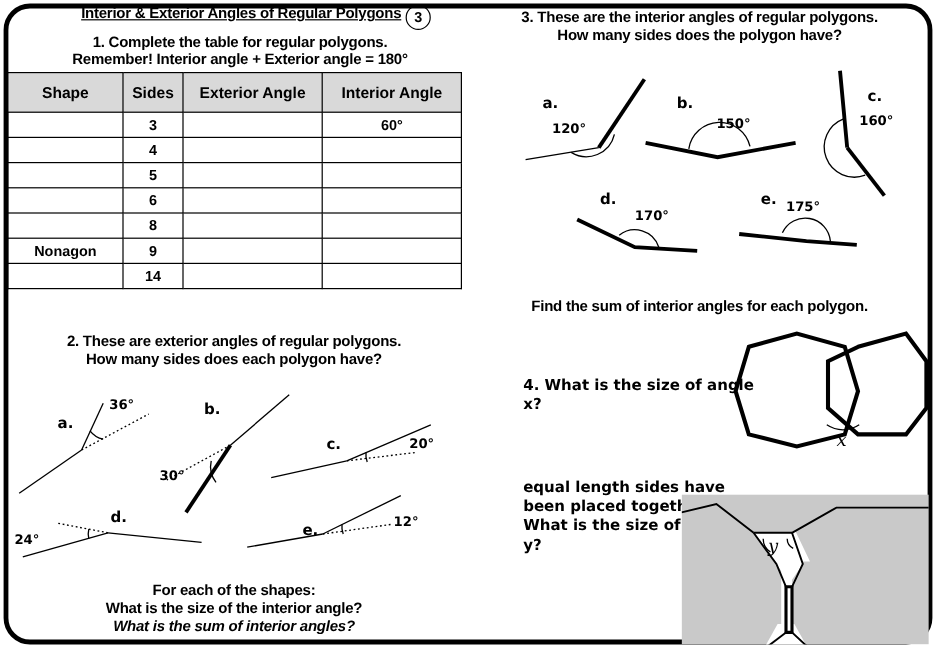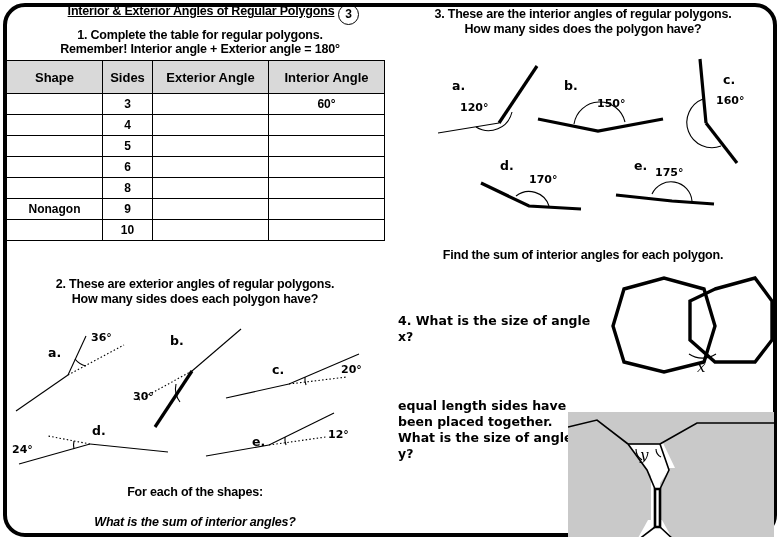--- a/index.html
+++ b/index.html
@@ -37,21 +37,21 @@
   #q3l2{left:400px;top:22px;width:366px;}
   #q3foot{left:400px;top:248px;width:366px;}
   #q2l1{left:8px;top:277px;width:374px;}
   #q2l2{left:8px;top:292px;width:374px;}
   #q2f1{left:8px;top:485px;width:374px;}
   #q2f2{left:8px;top:500px;width:374px;}
   #q2f3{left:8px;top:515px;width:374px;font-style:italic;}
 
   
   .prose{font-family:"DejaVu Sans",sans-serif;font-weight:bold;font-size:12.5px;
-         line-height:16px;}
+         line-height:16px;margin-left:38px;}
   #q4t{left:398px;top:313px;width:200px;}
   #q5t{left:398px;top:398px;width:186px;}
 
   .lbl{position:absolute;font-size:11px;font-weight:bold;
        font-family:"DejaVu Sans",sans-serif;}
   .alpha{position:absolute;font-size:12.5px;font-weight:bold;
          font-family:"DejaVu Sans",sans-serif;}
   .italic{font-style:italic;font-family:"DejaVu Serif",serif;font-size:15px;}
 
   svg{position:absolute;overflow:visible;}
@@ -121,21 +121,21 @@
           <td></td>
         </tr>
         <tr>
           <td>Nonagon</td>
           <td>9</td>
           <td></td>
           <td></td>
         </tr>
         <tr>
           <td></td>
-          <td>10</td>
+          <td>14</td>
           <td></td>
           <td></td>
         </tr>
       </tbody>
   </table>
 
   <div id="q3l1" class="abs hd ctr">3. These are the interior angles of regular polygons.</div>
   <div id="q3l2" class="abs hd ctr">How many sides does the polygon have?</div>
 
   <div class="alpha" style="left:452px;top:78px;">a.</div>
@@ -219,20 +219,21 @@
   <div class="alpha" style="left:252px;top:434px;">e.</div>
   <div class="lbl" style="left:328px;top:428px;">12°</div>
   <svg style="left:0;top:0;" width="780" height="540">
     <path class="thin" d="M206,456 L269,445"></path>
     <path class="thin" d="M269,445 L334,413"></path>
     <path class="dot" d="M269,445 L326,437"></path>
     <path class="arc" d="M285,437 A17,17 0 0 0 286,445"></path>
   </svg>
 
   <div id="q2f1" class="abs hd ctr">For each of the shapes:</div>
+  <div id="q2f2" class="abs hd ctr">What is the size of the interior angle?</div>
   <div id="q2f3" class="abs hd ctr">What is the sum of interior angles?</div>
 
   <div id="q4t" class="abs prose">4. What is the size of angle x?</div>
   <svg style="left:0;top:0;" width="780" height="540">
     <polygon class="poly" points="624,289 664,278 704,289 715,326 704,362 664,372 624,362 613,326"></polygon>
     <polygon class="poly" points="715,289 755,278 772,301 772,340 755,362 715,362 690,340 690,301"></polygon>
     <path class="arc" d="M689,354 A24,24 0 0 0 716,354"></path>
   </svg>
   <div class="italic abs" style="left:697px;top:358px;">x</div>
 

